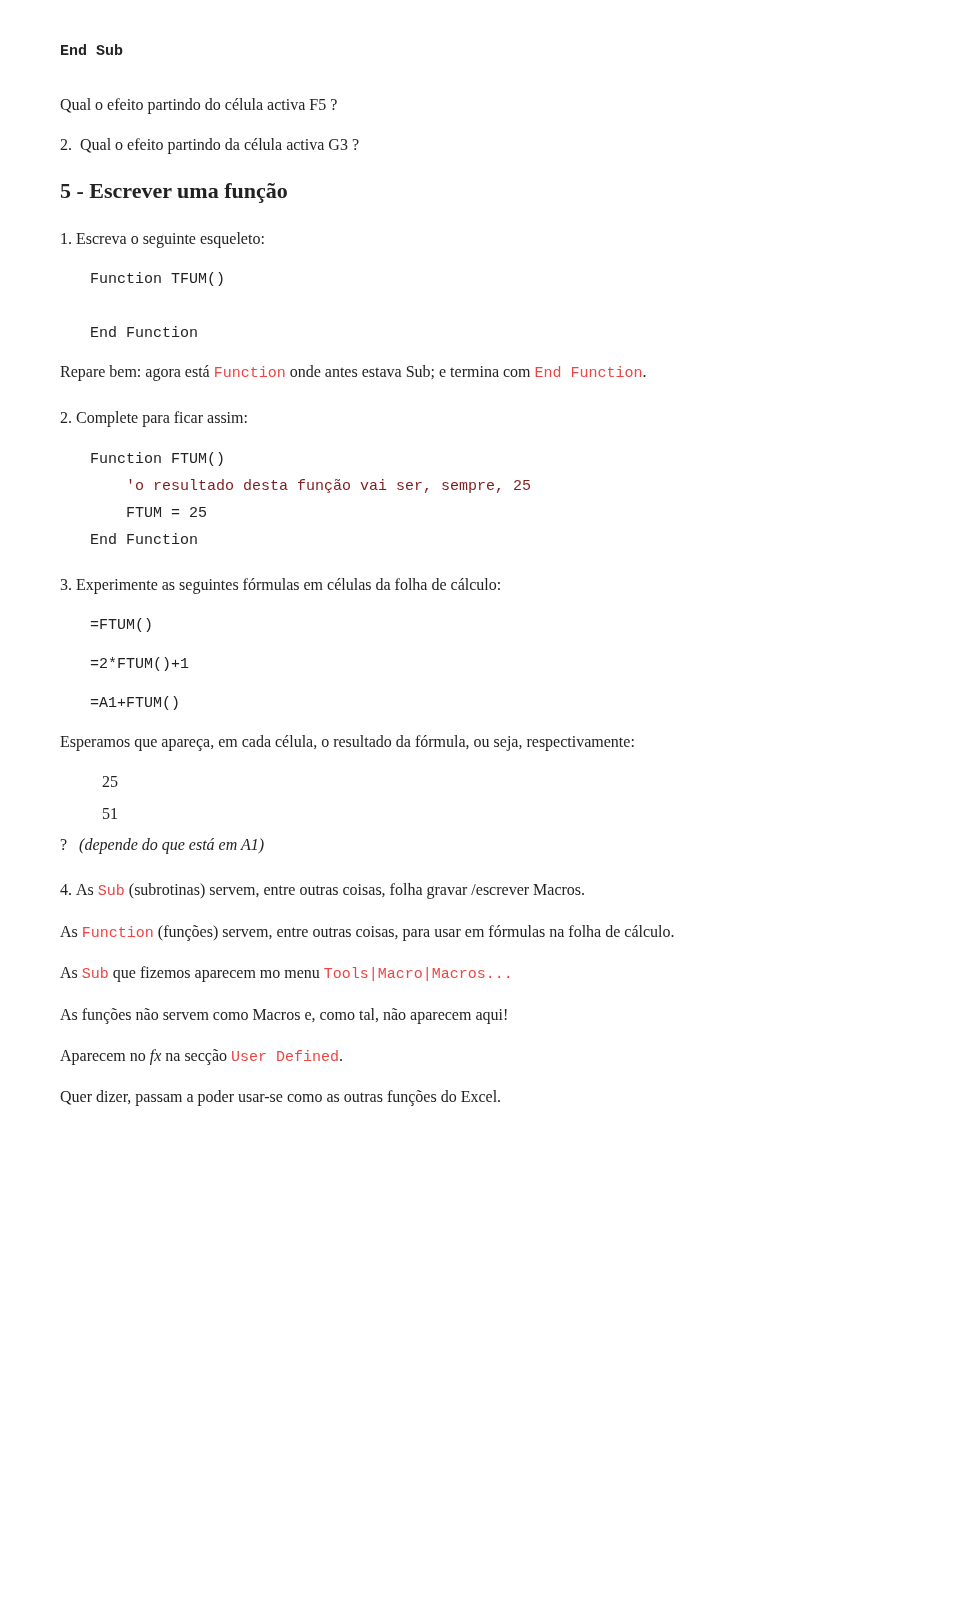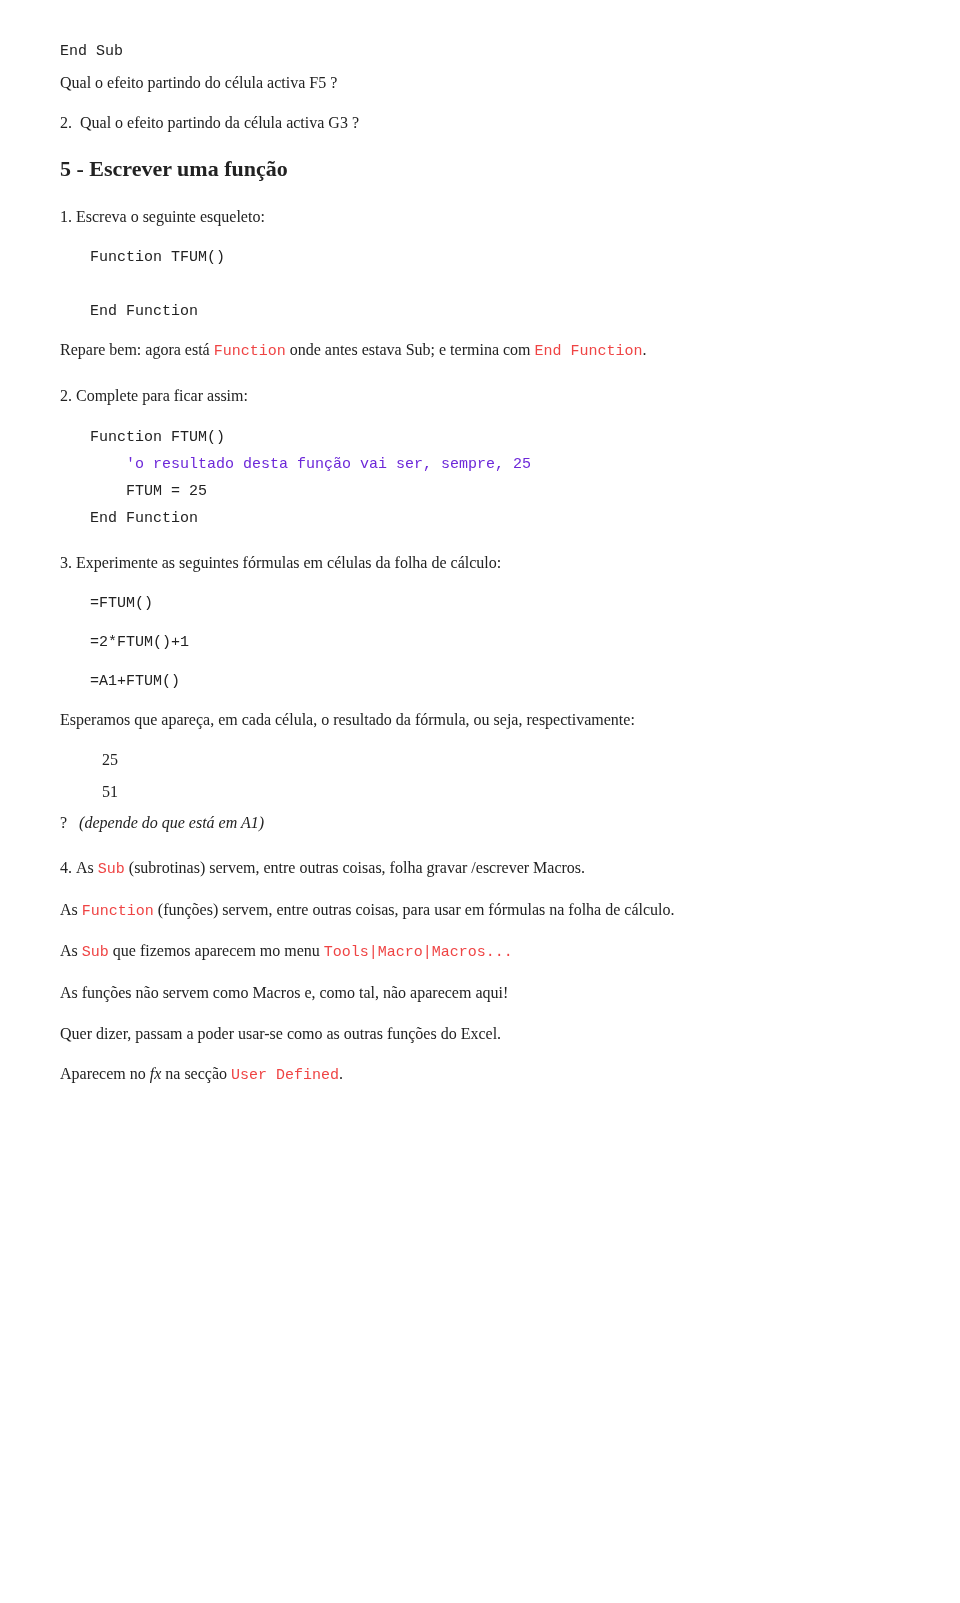--- a/index.html
+++ b/index.html
@@ -43,21 +43,21 @@
       white-space: pre;
     }
 
     .code-inline {
       font-family: 'Courier New', Courier, monospace;
       font-size: 15px;
       color: #ef4444;
     }
 
     .code-comment {
-      color: #6d28d9;
+      color: #7f1d1d;
     }
 
     .italic-text {
       font-style: italic;
     }
 
     .paragraph {
       margin-bottom: 14px;
       font-size: 16px;
       line-height: 1.65;
@@ -65,21 +65,22 @@
 
     .result-number {
       font-size: 16px;
       margin: 6px 0 6px 42px;
       font-family: Georgia, serif;
     }
 
     .top-line {
       font-family: 'Courier New', Courier, monospace;
       font-size: 15px;
-      margin-bottom: 6px;
+      margin-bottom: 28px;
+      font-weight: bold;
     }
   </style>
 </head>
 <body>
 
 <div class="page-content">
 
   <div class="top-line">End Sub</div>
 
   <div class="paragraph">Qual o efeito partindo do célula activa F5 ?</div>
@@ -139,20 +140,20 @@
     <div class="paragraph">
       <span>As </span><span class="code-inline">Function</span><span> (funções) servem, entre outras coisas, para usar em fórmulas na folha de cálculo.</span>
     </div>
 
     <div class="paragraph">
       <span>As </span><span class="code-inline">Sub</span><span> que fizemos aparecem mo menu </span><span class="code-inline">Tools|Macro|Macros...</span>
     </div>
 
     <div class="paragraph">As funções não servem como Macros e, como tal, não aparecem aqui!</div>
 
-    <div class="paragraph">Quer dizer, passam a poder usar-se como as outras funções do Excel.</div>
-
     <div class="paragraph">
       <span>Aparecem no </span><span class="italic-text">fx</span><span> na secção </span><span class="code-inline">User Defined</span><span>.</span>
     </div>
+
+    <div class="paragraph">Quer dizer, passam a poder usar-se como as outras funções do Excel.</div>
   </div>
 
 </div>
 
 </body></html>

